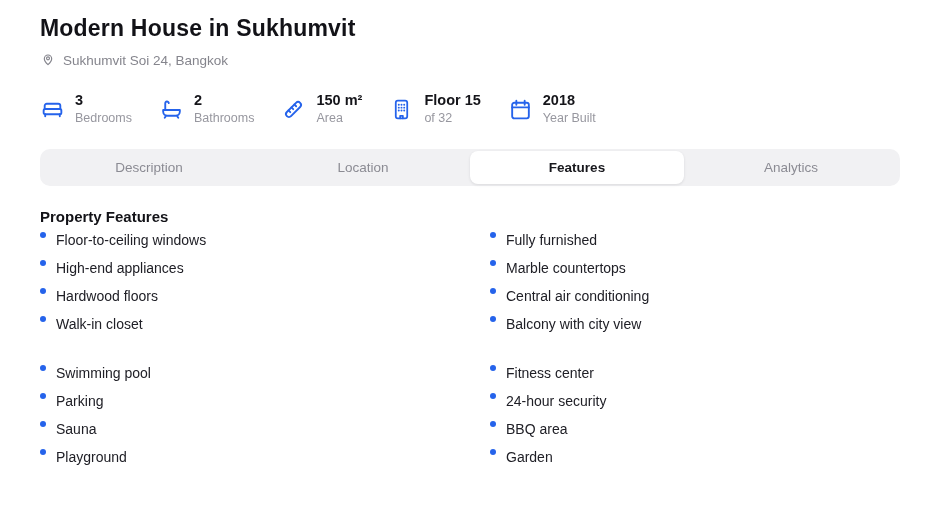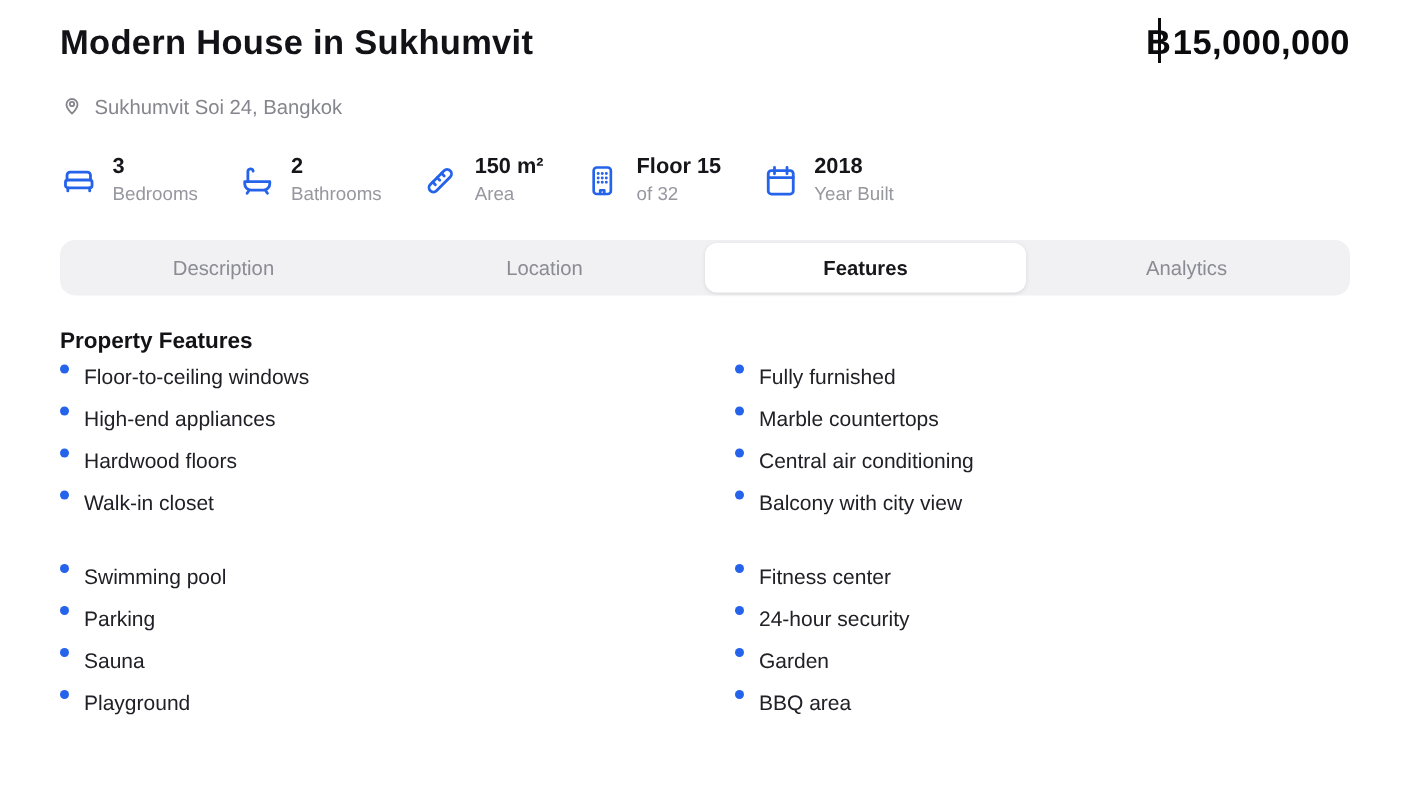--- a/index.html
+++ b/index.html
@@ -10,21 +10,21 @@
   .page{box-sizing:border-box;padding:14px 40px 0 40px;}
 
   
   .header-row{display:flex;justify-content:space-between;align-items:flex-start;gap:19px;}
   .title{margin:0;font-size:23px;font-weight:700;color:#121217;letter-spacing:.2px;line-height:28px;}
   .price{font-size:23px;font-weight:700;color:#0b0b0e;letter-spacing:.3px;line-height:28px;white-space:nowrap;}
   .baht{position:relative;display:inline-block;margin-right:1px;}
   .baht::before{content:"B";}
   .baht::after{content:"";position:absolute;left:48%;top:-2px;height:calc(100% + 2px);width:1.6px;background:currentColor;}
 
-  .location-row{display:flex;align-items:center;gap:7px;margin-top:20px;color:#85858d;font-size:13.5px;}
+  .location-row{display:flex;align-items:center;gap:7px;margin-top:9px;color:#85858d;font-size:13.5px;}
   .location-row svg{flex:none;}
 
   
   .stats-row{display:flex;gap:27px;margin-top:22px;}
   .stat{display:flex;align-items:center;gap:10px;}
   .stat-icon{width:25px;height:25px;color:#2563eb;flex:none;}
   .stat-text{display:flex;flex-direction:column;}
   .stat-value{font-size:14.5px;font-weight:700;color:#15151a;line-height:17px;}
   .stat-label{font-size:12.5px;color:#97979f;line-height:15px;margin-top:2px;}
 
@@ -43,23 +43,20 @@
   .feature-grid li{display:flex;align-items:flex-start;gap:10px;height:28px;font-size:14px;color:#202027;}
   .dot{width:6px;height:6px;border-radius:50%;background:#2563eb;flex:none;}
 </style>
 </head>
 <body>
 
 <div class="page">
 
   <div class="header-row">
     <h1 class="title">Modern House in Sukhumvit</h1>
-    <div class="price">
-      <span class="baht"></span><span>15,000,000</span>
-    </div>
   </div>
 
   <div class="location-row">
     <span>
       <svg width="16" height="16" viewBox="0 0 24 24" fill="none" stroke="#85858d" stroke-width="1.8" stroke-linecap="round" stroke-linejoin="round">
         <path d="M12 20.5c3.3-3 5.5-6.2 5.5-9a5.5 5.5 0 1 0-11 0c0 2.8 2.2 6 5.5 9z"></path>
         <circle cx="12" cy="11" r="2.2"></circle>
       </svg>
     </span>
     <span>Sukhumvit Soi 24, Bangkok</span>
@@ -212,23 +209,23 @@
         <li>
             <span class="dot"></span>
             <span>Fitness center</span>
           </li>
         <li>
             <span class="dot"></span>
             <span>24-hour security</span>
           </li>
         <li>
             <span class="dot"></span>
+            <span>BBQ area</span>
+          </li>
+        <li>
+            <span class="dot"></span>
             <span>Garden</span>
           </li>
-        <li>
-            <span class="dot"></span>
-            <span>BBQ area</span>
-          </li>
       </ul>
     </div>
   </section>
 
 </div>
 
 </body></html>

